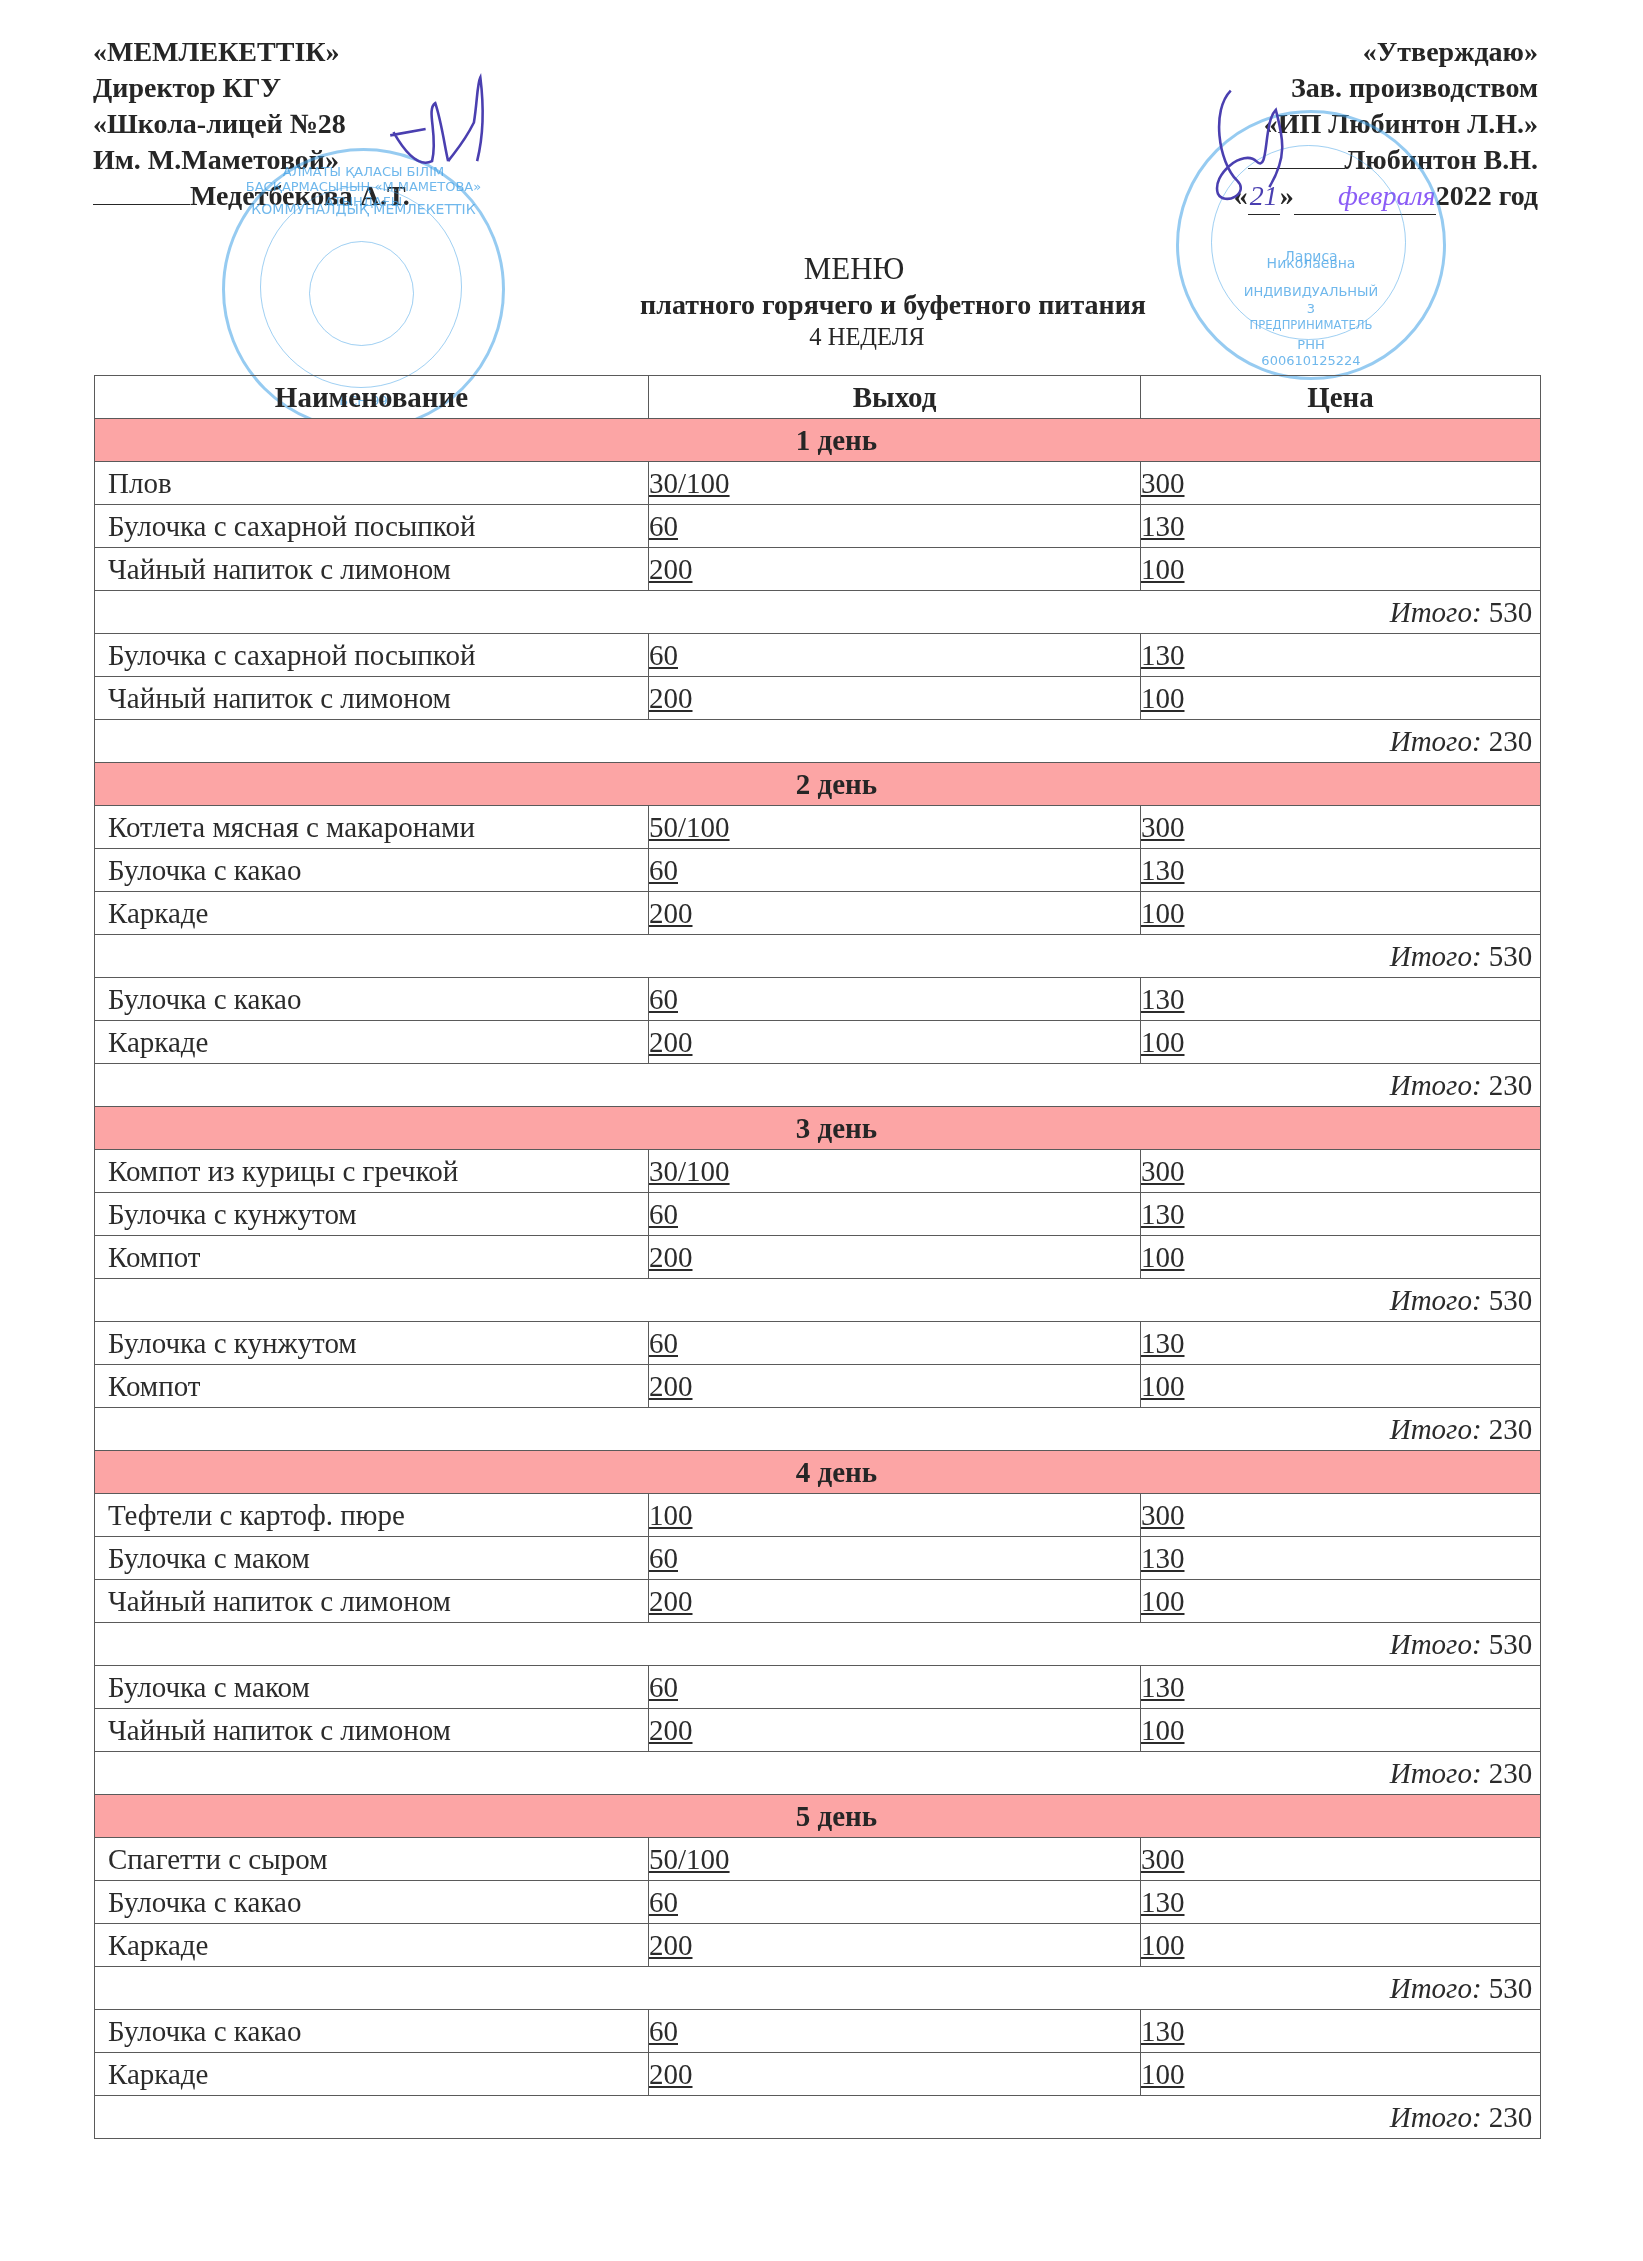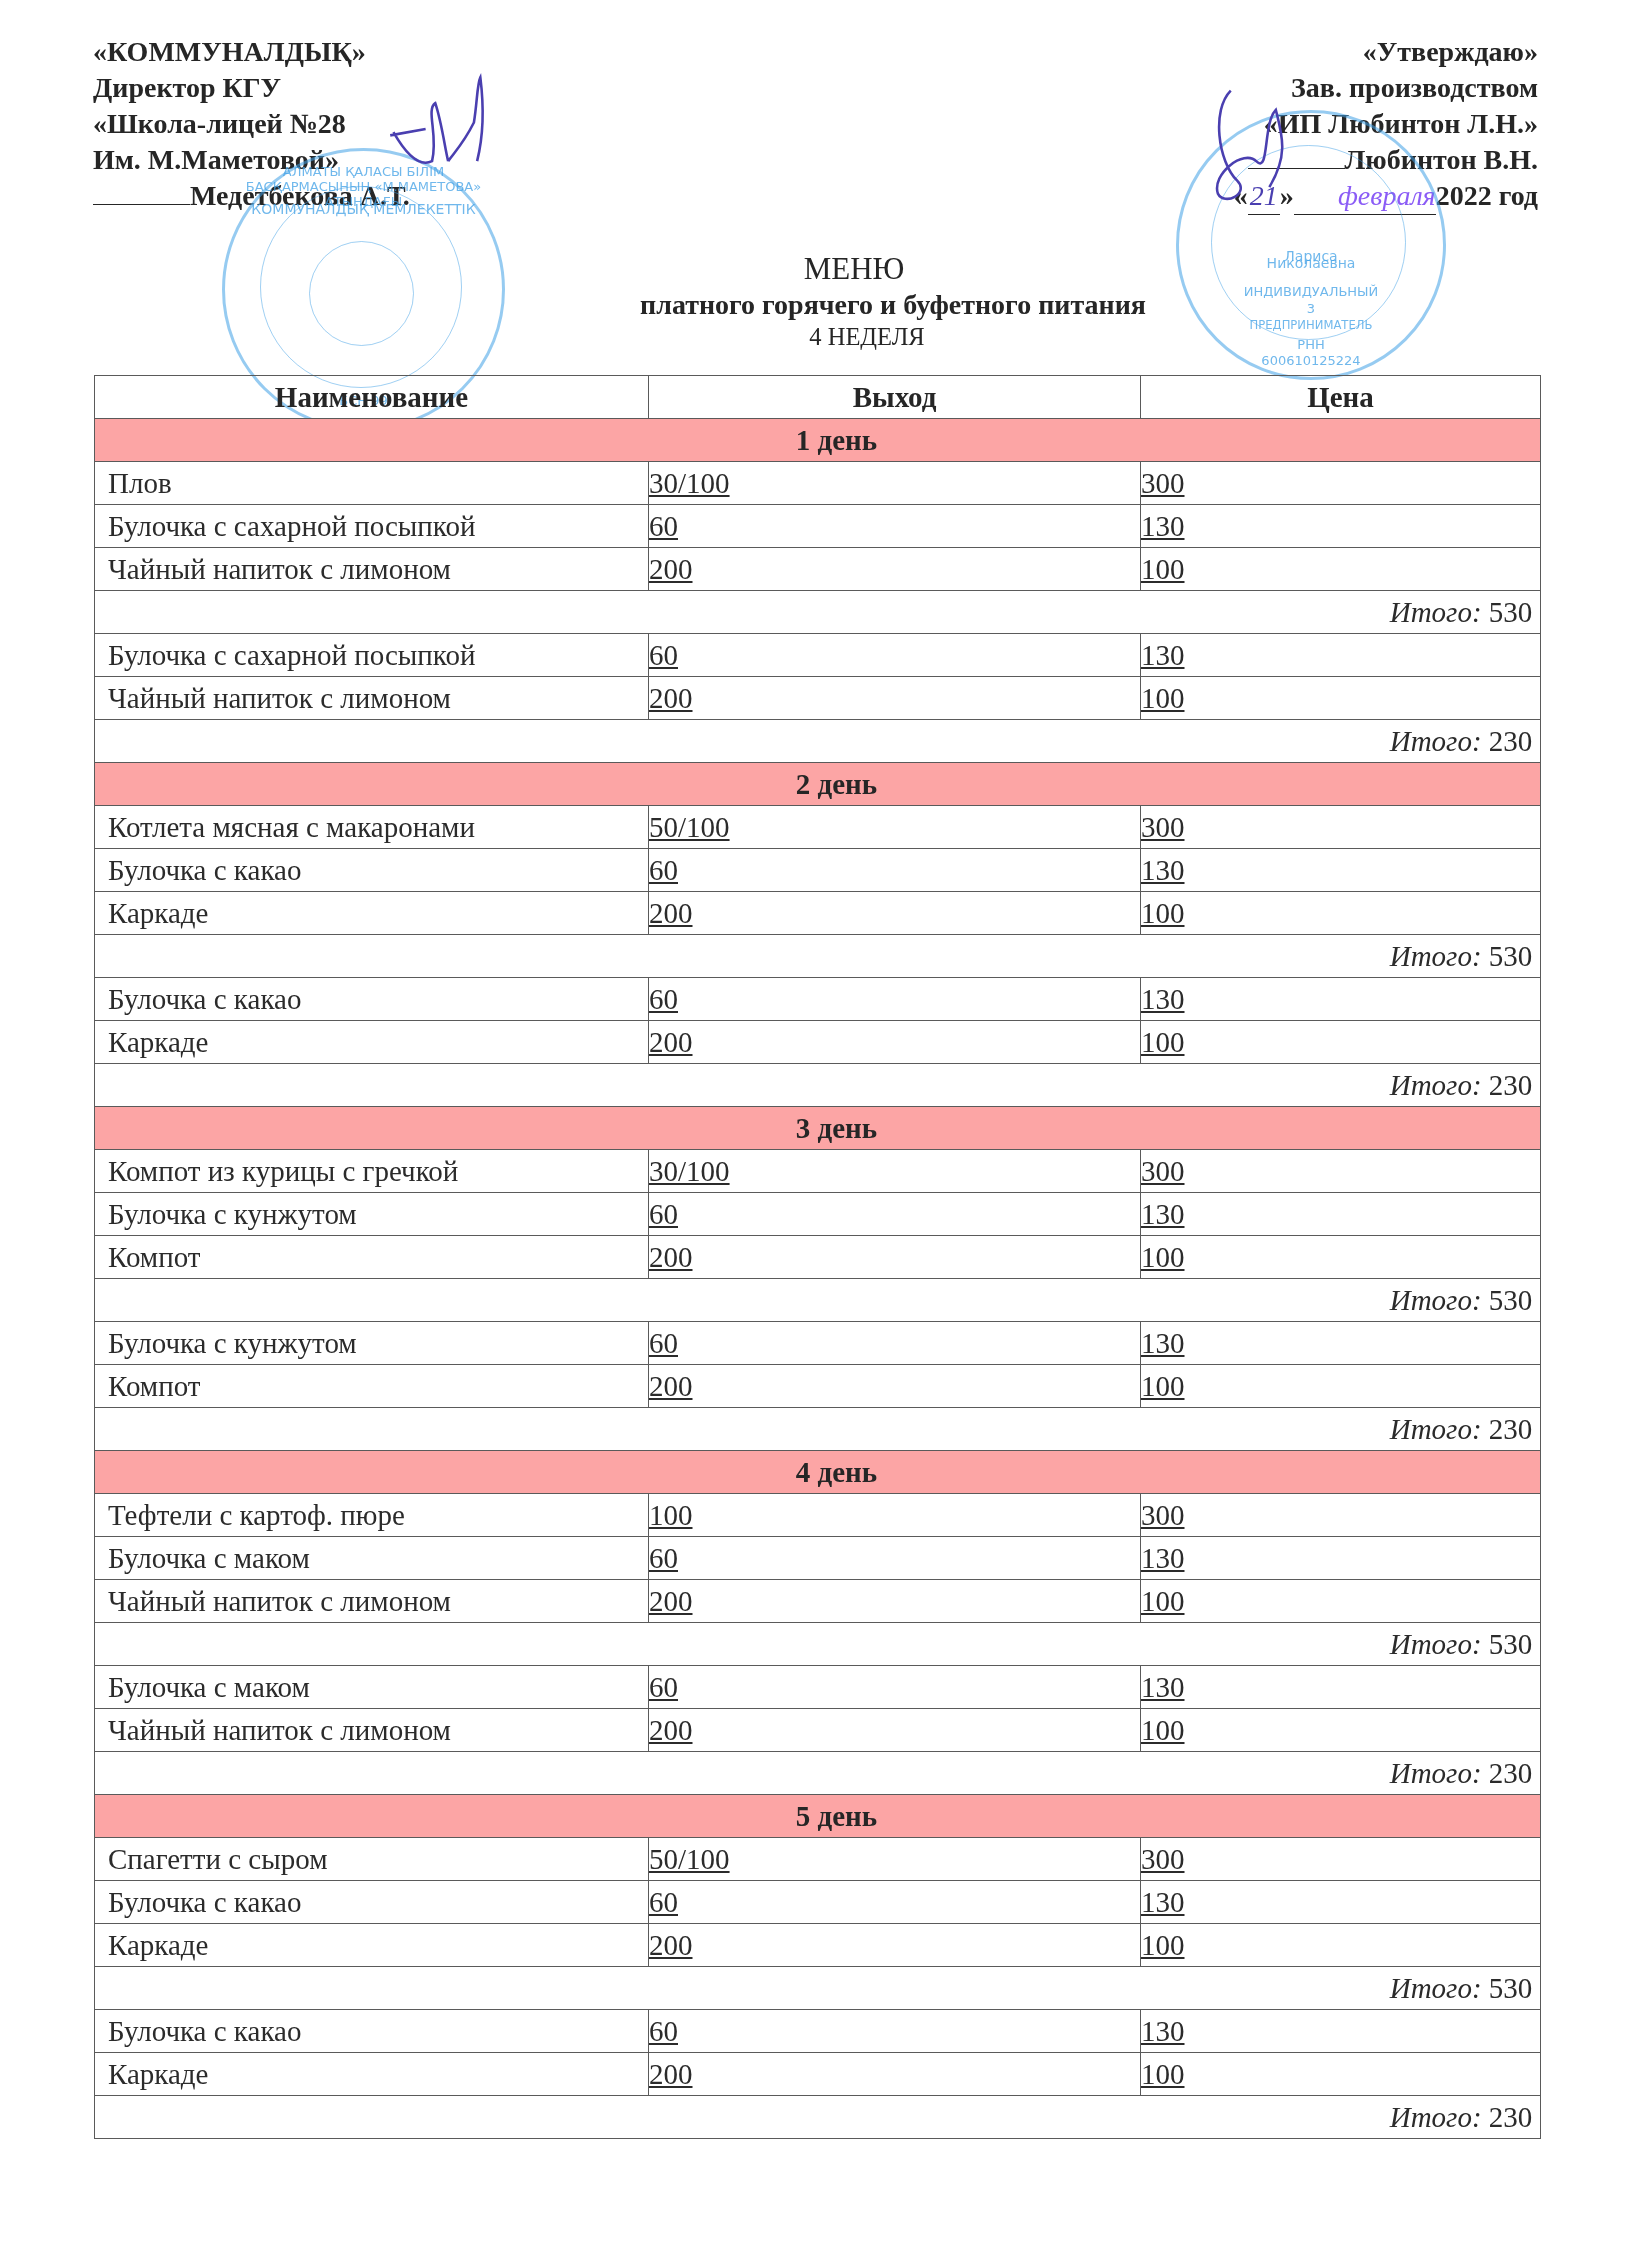--- a/index.html
+++ b/index.html
@@ -124,21 +124,21 @@
     padding-right: 7.7px !important;
     border-left: 1.3px solid #5a5a5a;
     border-right: 1.3px solid #5a5a5a;
   }
   tr.total-row .lbl { font-style: italic; }
 </style>
 </head>
 <body>
 
 <div class="approval-left">
-  <div>«КОММУНАЛДЫҚ»</div>
+  <div>«МЕМЛЕКЕТТІК»</div>
   <div>Директор КГУ</div>
   <div>«Школа-лицей №28</div>
   <div>Им. М.Маметовой»</div>
   <div><span class="sig-line" style="width:97px"></span><span>Медетбекова А.Т.</span></div>
 </div>
 
 <div class="approval-right">
   <div>«Утверждаю»</div>
   <div>Зав. производством</div>
   <div>«ИП Любинтон Л.Н.»</div>

